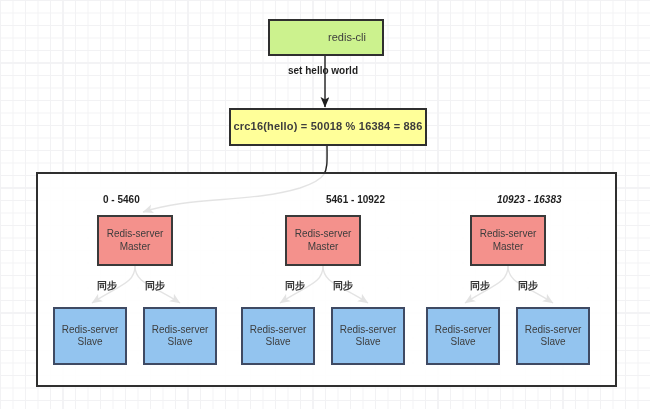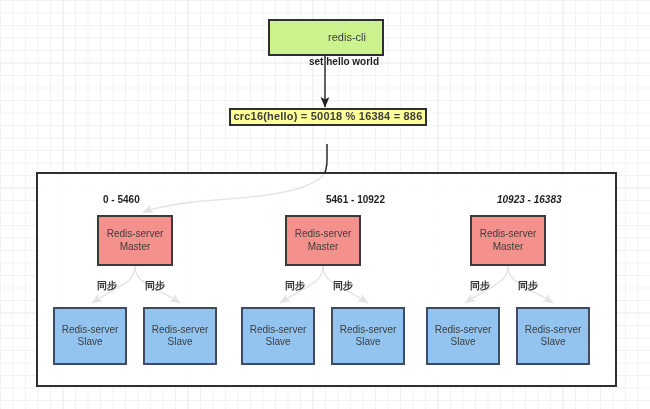--- a/index.html
+++ b/index.html
@@ -124,23 +124,23 @@
     <path d="M323,266 C323,283 340,285 368,303" stroke="#1f1f1f" stroke-width="1.4" fill="none" marker-end="url(#arrow)"></path>
 
     <path d="M508,266 C508,283 493,285 465,303" stroke="#1f1f1f" stroke-width="1.4" fill="none" marker-end="url(#arrow)"></path>
     <path d="M508,266 C508,283 525,285 553,303" stroke="#1f1f1f" stroke-width="1.4" fill="none" marker-end="url(#arrow)"></path>
   </svg>
 
   <div class="node node-cli" style="left:268px; top:19px; width:116px; height:37px;">
     <span class="node-line">redis-cli</span>
   </div>
 
-  <div class="edge-label edge-label-bold" style="left:288px; top:56px;margin-left:21px;">set hello world</div>
-
-  <div class="node node-hash" style="left:229px; top:108px; width:198px; height:18px;">
+  <div class="edge-label edge-label-bold" style="left:288px; top:65px;">set hello world</div>
+
+  <div class="node node-hash" style="left:229px; top:108px; width:198px; height:38px;">
     <span class="node-line">crc16(hello) = 50018 % 16384 = 886</span>
   </div>
 
   <div class="cluster-box" style="left:36px; top:172px; width:581px; height:215px;"></div>
 
   <div class="range-label" style="left:76px; top:194px;">0 - 5460</div>
 
   <div class="node node-master" style="left:97px; top:215px; width:76px; height:51px;">
     <span class="node-line">Redis-server</span>
     <span class="node-line">Master</span>

